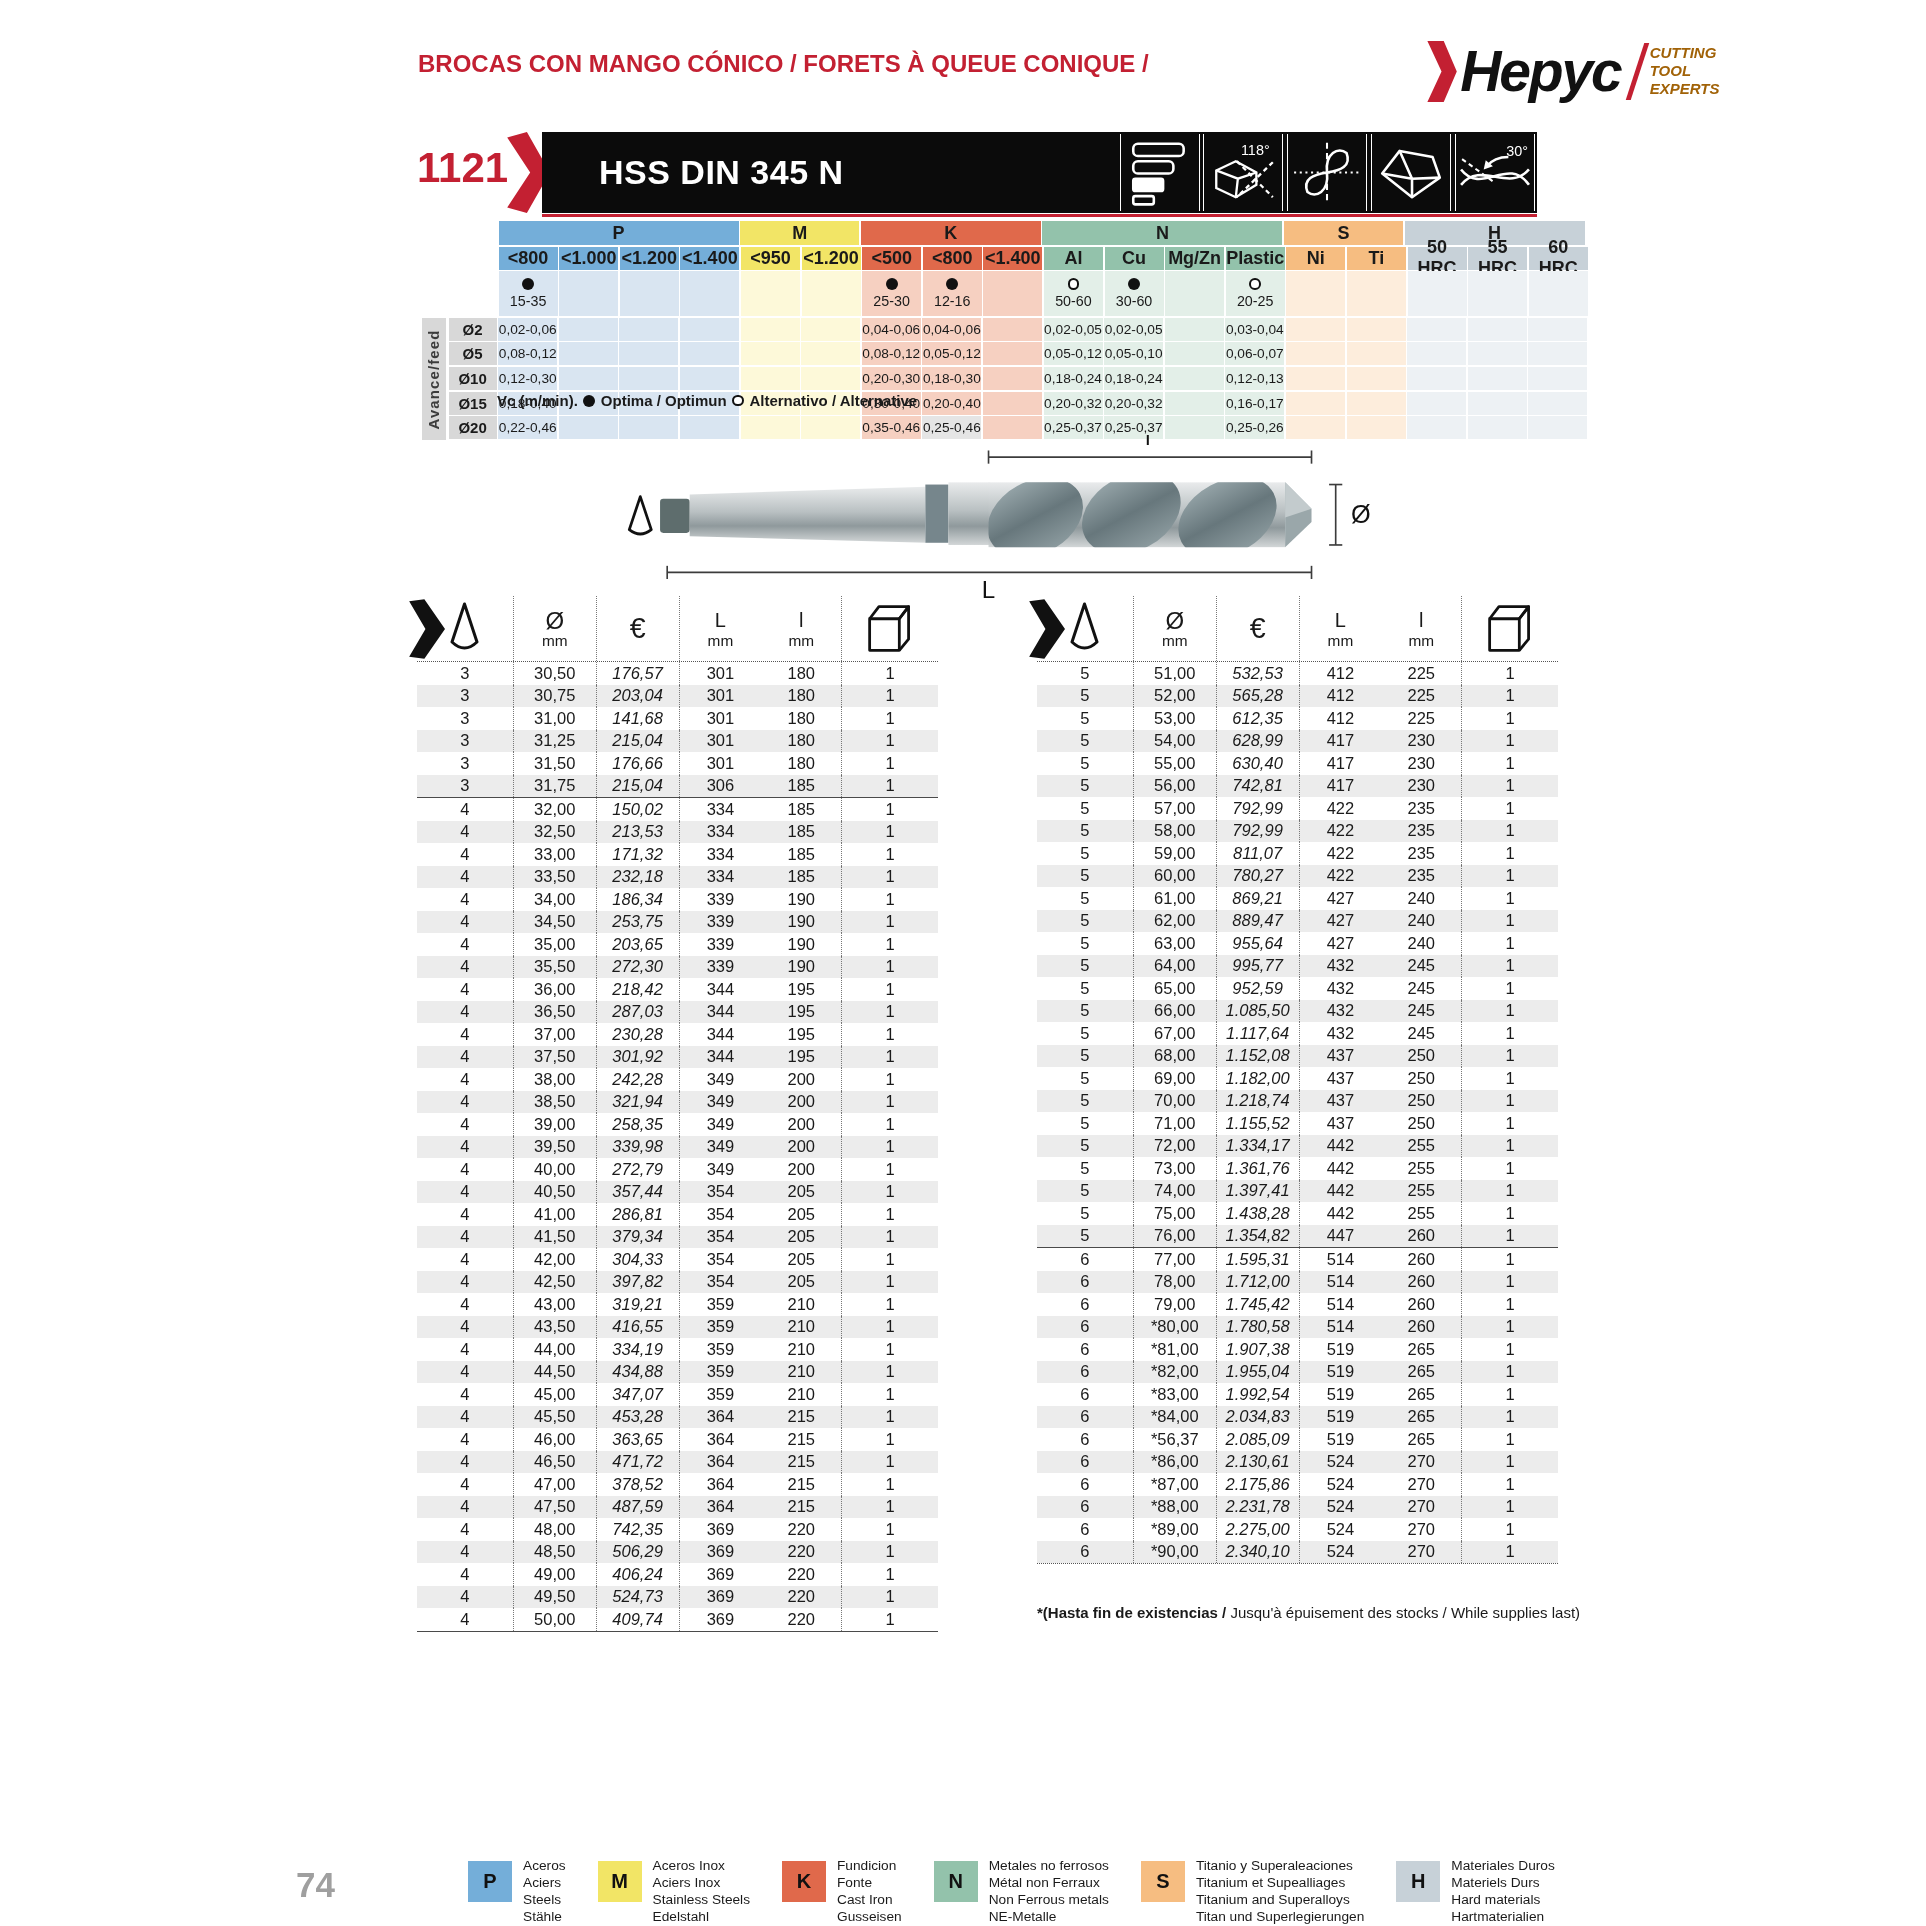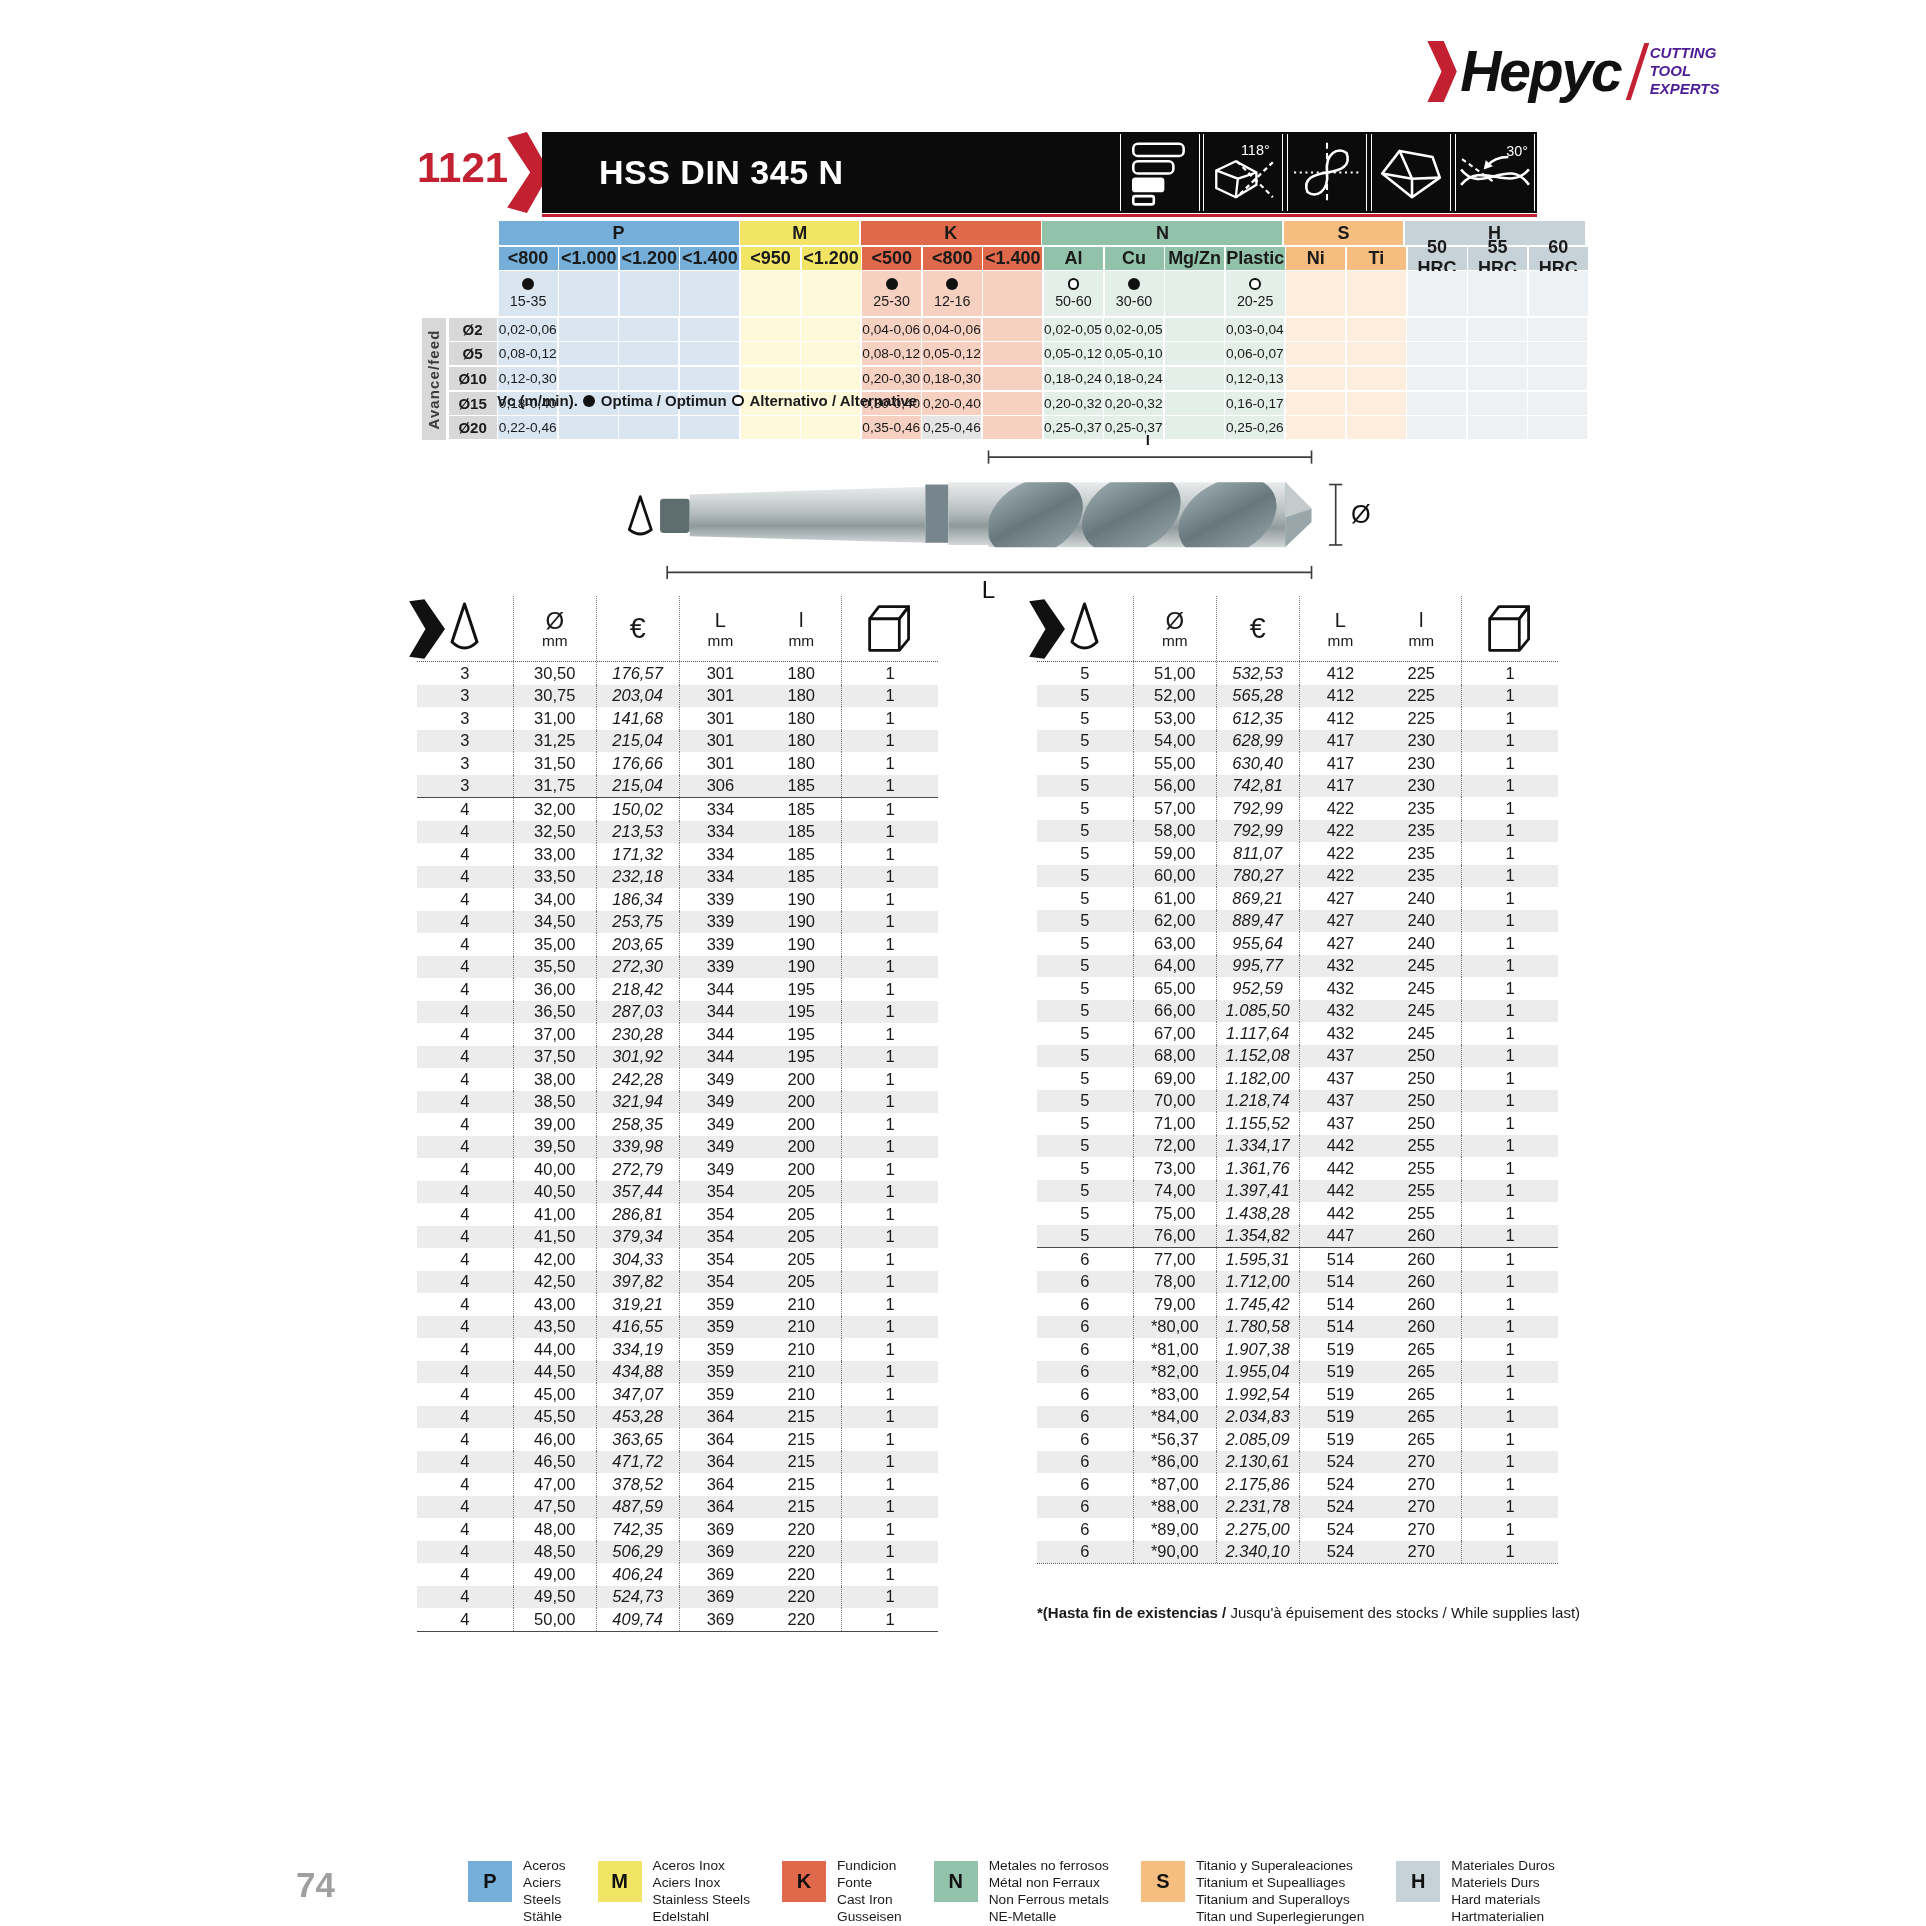--- a/index.html
+++ b/index.html
@@ -5,21 +5,21 @@
   html,body{margin:0;padding:0;background:#fff;}
   body{font-family:"Liberation Sans","DejaVu Sans",sans-serif;color:#1a1a1a;}
   .page{position:relative;width:1926px;height:1926px;background:#fff;overflow:hidden;}
 
   
   .doc-title{position:absolute;left:418px;top:47px;font-weight:bold;font-size:24px;line-height:34px;color:#c32032;letter-spacing:0;}
   .logo{position:absolute;left:1425px;top:38px;display:flex;align-items:center;}
   .logo-mark{width:32px;height:61px;margin-right:3.3px;}
   .logo-brand{font-size:57px;font-weight:900;font-style:italic;letter-spacing:-2.2px;color:#111;}
   .logo-slash{width:5px;height:57px;background:#c32032;transform:skewX(-18deg);margin:0 10px 0 14.3px;}
-  .logo-tag{font-size:15px;font-style:italic;font-weight:600;line-height:18px;color:#4c1d95;letter-spacing:0;}
+  .logo-tag{font-size:15px;font-style:italic;font-weight:600;line-height:18px;color:#a16207;letter-spacing:0;}
 
   
   .band-row{position:absolute;left:417px;top:132px;width:1120px;height:81px;}
   .p-code{position:absolute;left:0;top:12px;font-size:42px;font-weight:bold;color:#c32032;}
   .p-chev{position:absolute;left:89px;top:0;height:81px;}
   .band{position:absolute;left:125px;top:0;width:995px;height:81px;background:#0b0b0b;display:flex;align-items:center;}
   .p-name{color:#fff;font-size:34px;font-weight:bold;letter-spacing:0.5px;margin-left:57px;}
   .tiles{position:absolute;right:2.2px;top:2.2px;height:77px;display:flex;gap:3.8px;}
   .tile{width:78px;height:77px;background:#0b0b0b;border-left:1.6px solid #fff;border-right:1.6px solid #fff;display:flex;align-items:center;justify-content:center;}
   .band-underline{position:absolute;left:125px;top:82px;width:995px;height:3.3px;background:#c32032;}
@@ -70,20 +70,21 @@
   .leg-item{display:flex;gap:11px;}
   .leg-square{width:44px;height:41px;flex:none;display:flex;align-items:center;justify-content:center;font-size:20px;font-weight:bold;color:#111;margin-top:4.4px;}
   .leg-lines{font-size:13.7px;line-height:17px;}
   .page-num{position:absolute;left:296px;top:1865px;font-size:35px;font-weight:bold;color:#9f9f9f;}
 </style>
 </head>
 <body>
 <div class="page">
 
   <div class="doc-title">
+    <div>BROCAS CON MANGO CÓNICO / FORETS À QUEUE CONIQUE /</div>
   </div>
 
   <div class="logo">
     <svg class="logo-mark" viewBox="0 0 58 112">
       <polygon points="4,0 34,0 58,56 34,112 4,112 30,56" fill="#c32032"></polygon>
     </svg>
     <span class="logo-brand">Hepyc</span>
     <span class="logo-slash"></span>
     <span class="logo-tag">
       <div>CUTTING</div>

